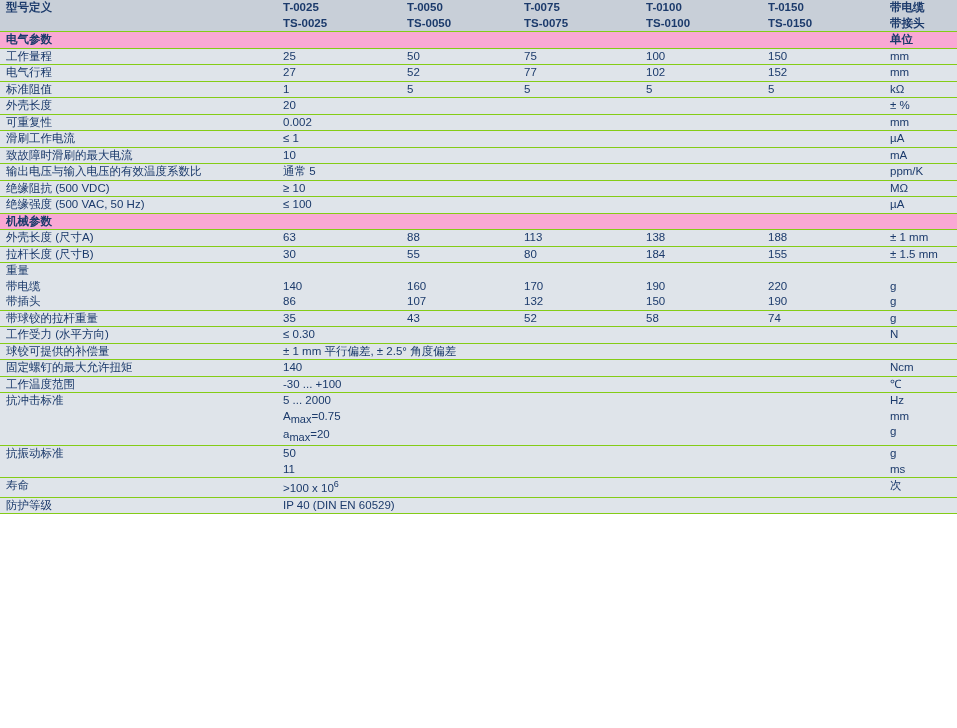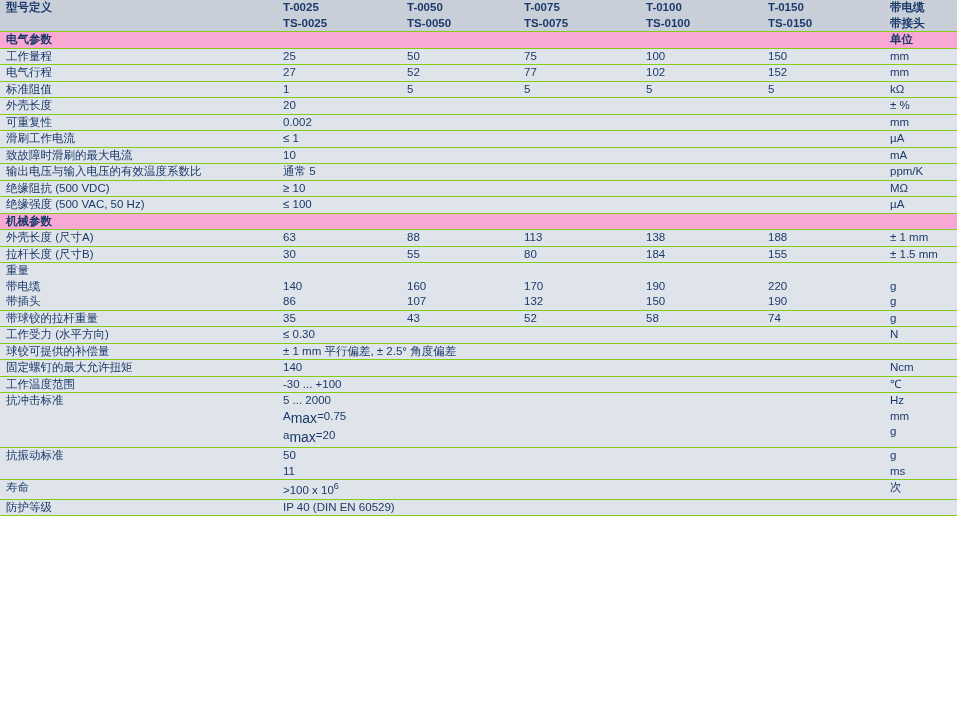--- a/index.html
+++ b/index.html
@@ -49,21 +49,21 @@
   .shade-mid   { background: #f9a8d4; }
   .shade-head  { background: #c8cfd8; }
 
   .section .cell {
     font-weight: bold;
   }
   .header-row .cell {
     font-weight: bold;
   }
   .sub {
-    font-size: 14px;
+    font-size: 11px;
     vertical-align: sub;
   }
   .sup {
     font-size: 9px;
     vertical-align: super;
   }
   .multi { white-space: pre-line; }
 </style>
 </head>
 <body>

